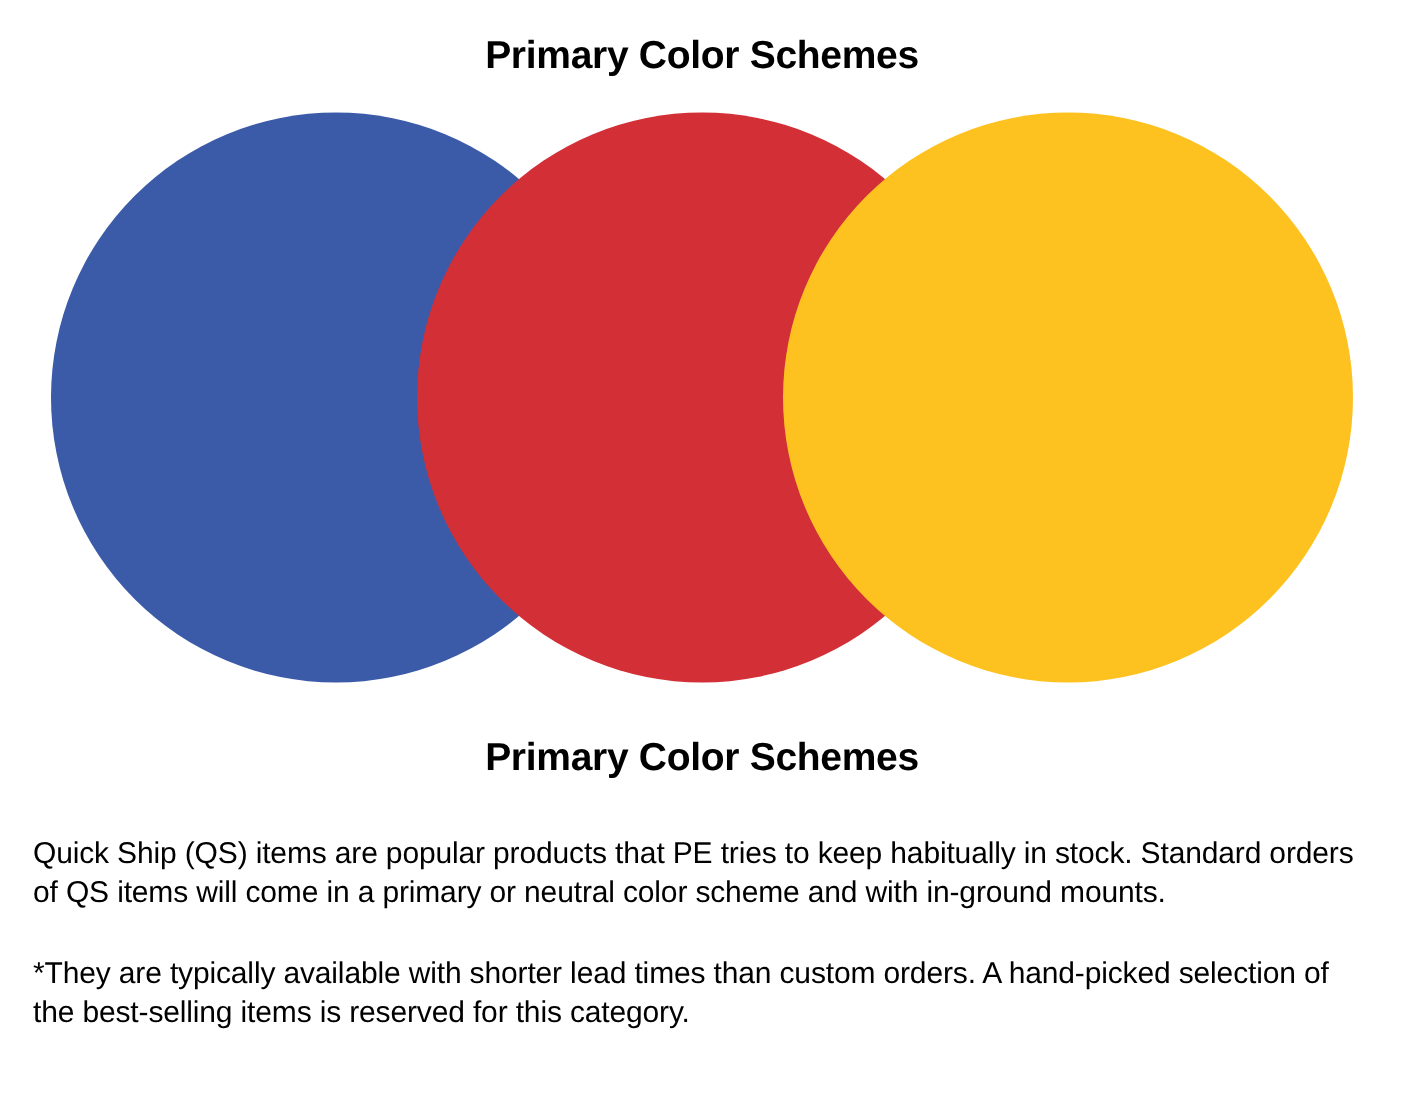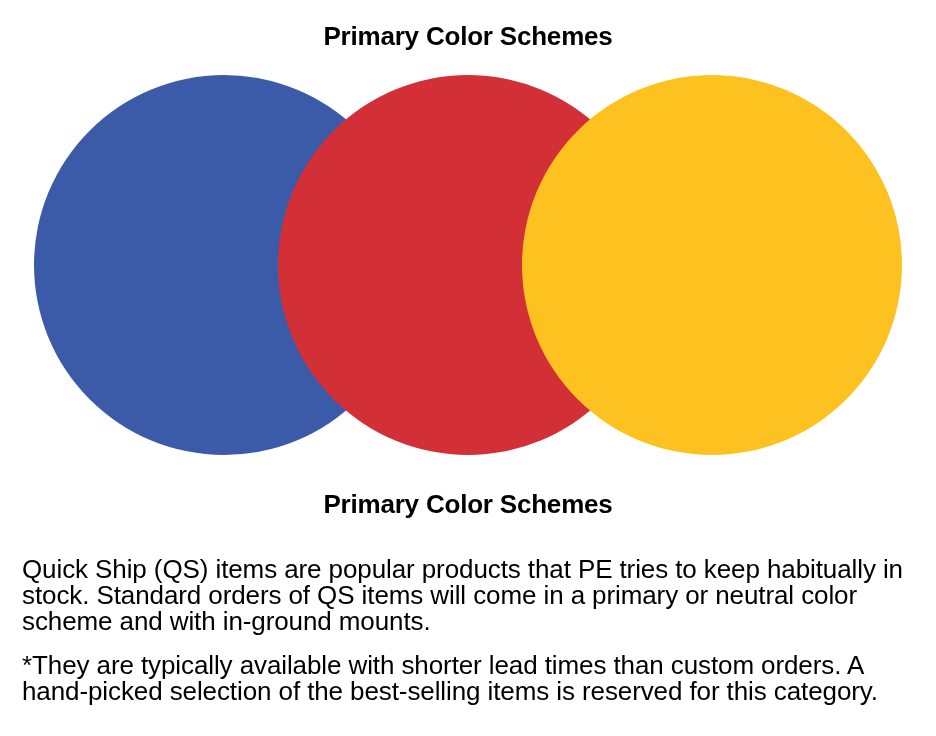--- a/index.html
+++ b/index.html
@@ -70,29 +70,29 @@
 
   
   .body-copy {
     position: absolute;
     left: 22px;
     top: 556px;
     width: 892px;
   }
 
   .paragraph {
-    font-size: 26px;
+    font-size: 20px;
     line-height: 26px;
     color: #000000;
     margin: 0;
     letter-spacing: -0.1px;
   }
 
   .paragraph + .paragraph {
-    margin-top: 18px;
+    margin-top: 28px;
   }
 </style>
 </head>
 <body style="background: rgb(255, 255, 255);">
 
 <div class="slide">
 
   <div class="heading-top">Primary Color Schemes</div>
 
   <div class="venn">

